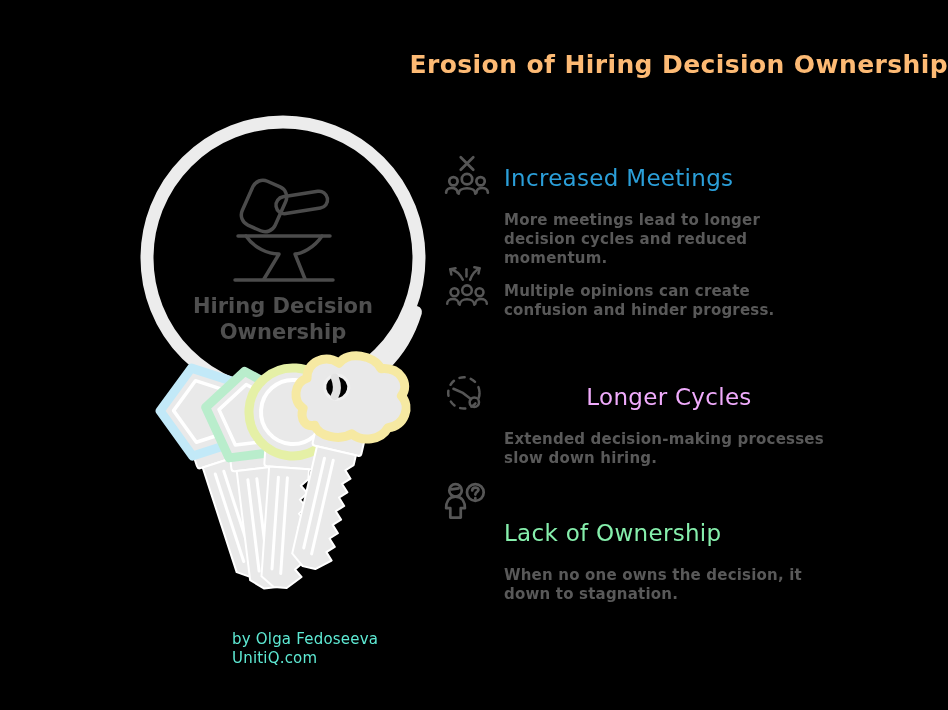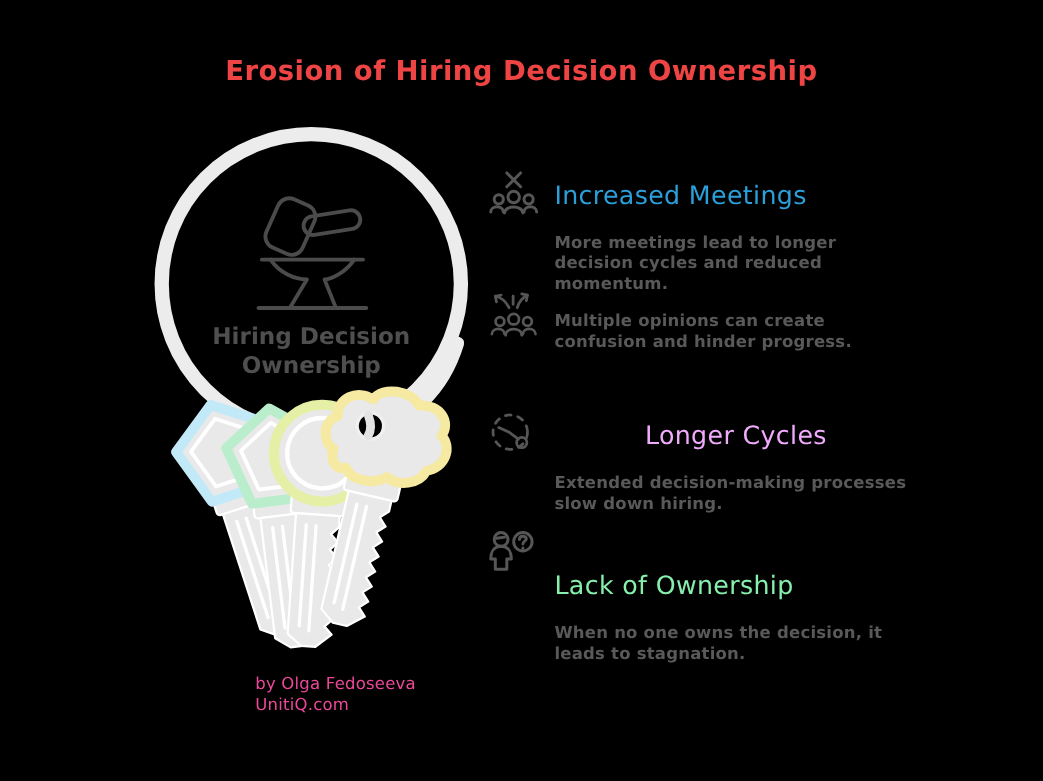--- a/index.html
+++ b/index.html
@@ -3,22 +3,22 @@
 <meta charset="utf-8">
 <style>
   html,body { margin:0; padding:0; }
   body {
     width:948px; height:710px; position:relative; overflow:hidden;
     background:#000;
     font-family:"DejaVu Sans", sans-serif;
   }
   .title {
     position:absolute; top:50px; left:0; width:948px;
-    text-align:center; font-size:25px; font-weight:bold;
-    color:#ef4444; letter-spacing:0.4px;
+    text-align:right; font-size:25px; font-weight:bold;
+    color:#fdba74; letter-spacing:0.4px;
   }
   .illustration { position:absolute; left:100px; top:100px; width:360px; height:520px; }
   .ring-label {
     position:absolute; left:158px; top:294px; width:250px;
     text-align:center; font-size:21px; font-weight:bold;
     color:#4f4f4f; line-height:1.22;
   }
   .items { position:absolute; left:443px; top:152px; width:430px; height:470px; }
   .item { position:absolute; left:0; display:flex; gap:13px; }
   .item-0 { top:0; }
@@ -26,22 +26,22 @@
   .item-2 { top:219px; }
   .item-3 { top:329px; }
   .item-icon { width:48px; flex:0 0 48px; }
   .item-heading { margin:13px 0 0 0; font-size:23px; font-weight:normal; letter-spacing:0.3px; }
   .item-desc {
     margin-top:20px; width:330px;
     font-size:15px; font-weight:bold; color:#595959; line-height:1.25;
     letter-spacing:0.2px;
   }
   .attribution {
-    position:absolute; left:232px; top:612px;
-    font-size:15px; color:#ec4899; line-height:1.28; letter-spacing:0.2px;
+    position:absolute; left:232px; top:630px;
+    font-size:15px; color:#5eead4; line-height:1.28; letter-spacing:0.2px;
   }
 </style>
 </head>
 <body>
 
 <div class="title">Erosion of Hiring Decision Ownership</div>
 
 <svg class="illustration" viewBox="0 0 360 520">
   <defs>
     <g id="blade">
@@ -163,21 +163,21 @@
           <circle cx="12" cy="9" r="6"></circle>
           <path d="M8,8 L15,7"></path>
           <path d="M12,15 C5,15 3,21 3,26 L7,26 L7,35 L17,35 L17,26 L21,26 C21,21 19,15 12,15 Z"></path>
           <circle cx="31" cy="11" r="8"></circle>
           <path d="M28,9 C28,5.5 34,5.5 34,8.5 C34,10.5 31,10.5 31,13 M31,16.5 L31,17"></path>
         </g>
       </svg>
     </div>
     <div>
       <div class="item-heading" style="color: #86efac; margin-top: 39px;">Lack of Ownership</div>
-      <div class="item-desc">When no one owns the decision, it leads to stagnation.</div>
+      <div class="item-desc">When no one owns the decision, it down to stagnation.</div>
     </div>
   </div>
 
 </div>
 
 <div class="attribution">
   <div>by Olga Fedoseeva</div>
   <div>UnitiQ.com</div>
 </div>
 

